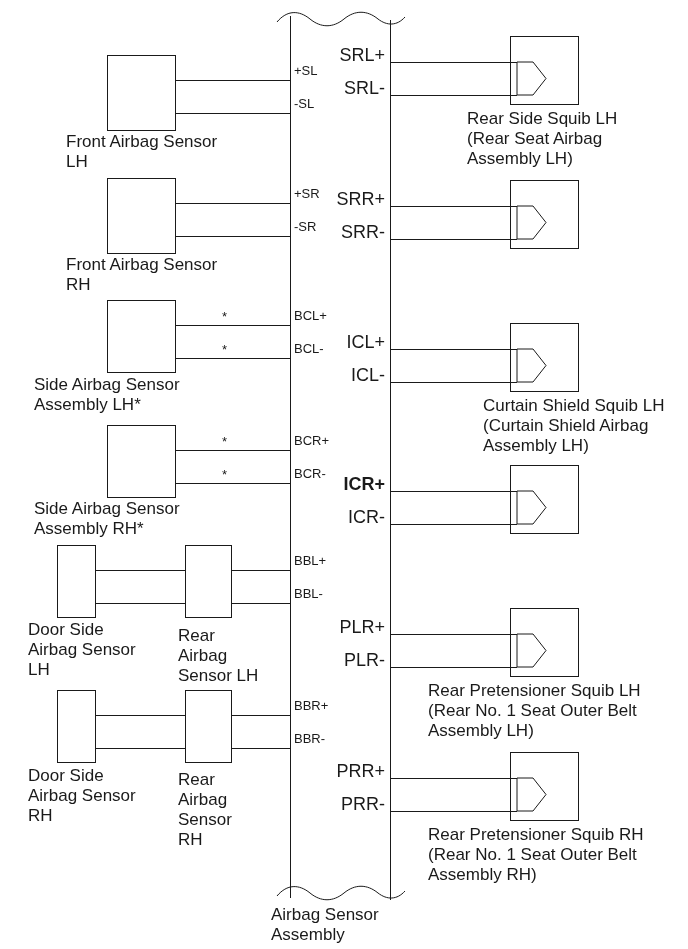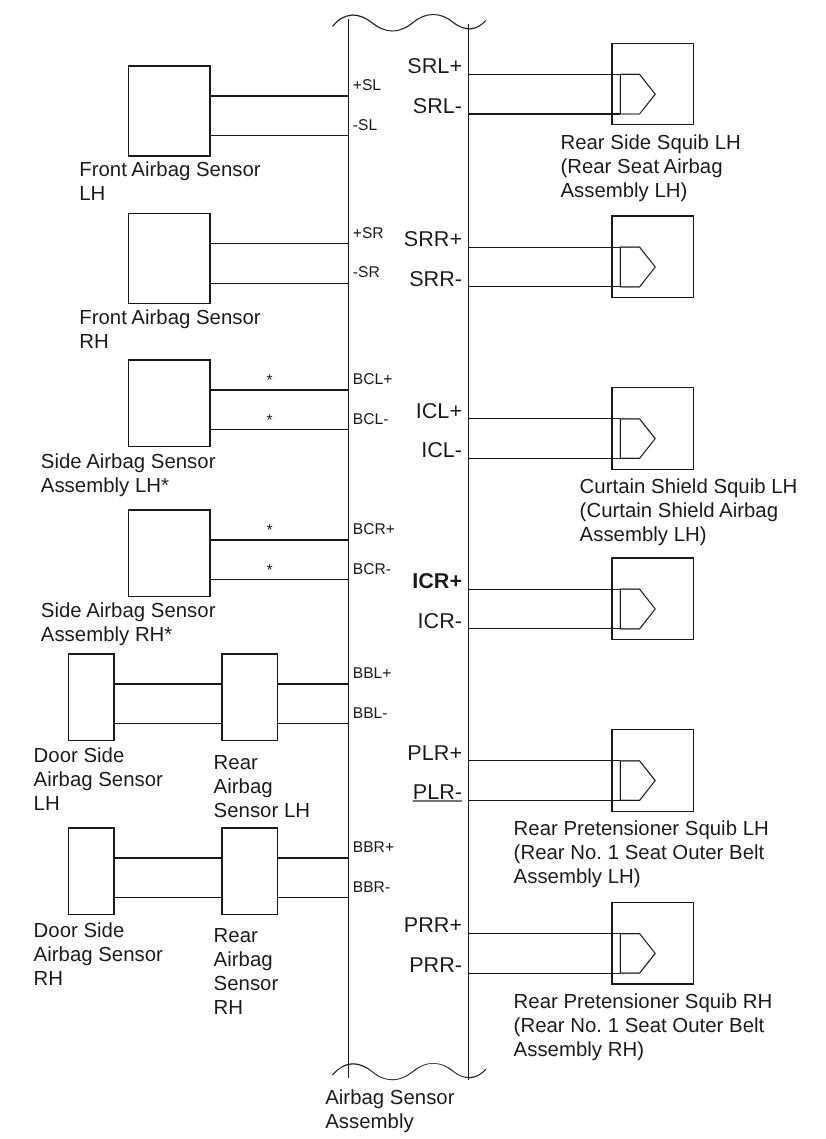--- a/index.html
+++ b/index.html
@@ -123,21 +123,21 @@
 
   <div class="pin-r" style="left:325px; top:45px;">SRL+</div>
   <div class="pin-r" style="left:325px; top:78px;">SRL-</div>
   <div class="pin-r" style="left:325px; top:189px;">SRR+</div>
   <div class="pin-r" style="left:325px; top:222px;">SRR-</div>
   <div class="pin-r" style="left:325px; top:332px;">ICL+</div>
   <div class="pin-r" style="left:325px; top:365px;">ICL-</div>
   <div class="pin-r" style="left:325px; top:474px;font-weight:bold;">ICR+</div>
   <div class="pin-r" style="left:325px; top:507px;">ICR-</div>
   <div class="pin-r" style="left:325px; top:617px;">PLR+</div>
-  <div class="pin-r" style="left:325px; top:650px;text-decoration:underline;">PLR-</div>
+  <div class="pin-r" style="left:325px; top:650px;">PLR-</div>
   <div class="pin-r" style="left:325px; top:761px;">PRR+</div>
   <div class="pin-r" style="left:325px; top:794px;">PRR-</div>
 
   <div class="lbl" style="left:467px; top:109px; width:165px;">Rear Side Squib LH (Rear Seat Airbag Assembly LH)</div>
   <div class="lbl" style="left:455px; top:396px; width:205px;margin-left:28px;">Curtain Shield Squib LH (Curtain Shield Airbag Assembly LH)</div>
   <div class="lbl" style="left:428px; top:681px; width:245px;">Rear Pretensioner Squib LH (Rear No. 1 Seat Outer Belt Assembly LH)</div>
   <div class="lbl" style="left:428px; top:825px; width:245px;">Rear Pretensioner Squib RH (Rear No. 1 Seat Outer Belt Assembly RH)</div>
 
   <div class="lbl" style="left:10px; top:908px; width:220px;margin-top:40px;">*: w/ Airbag Cut Off Switch</div>
   <div class="lbl" style="left:271px; top:905px; width:160px;">Airbag Sensor Assembly</div>

